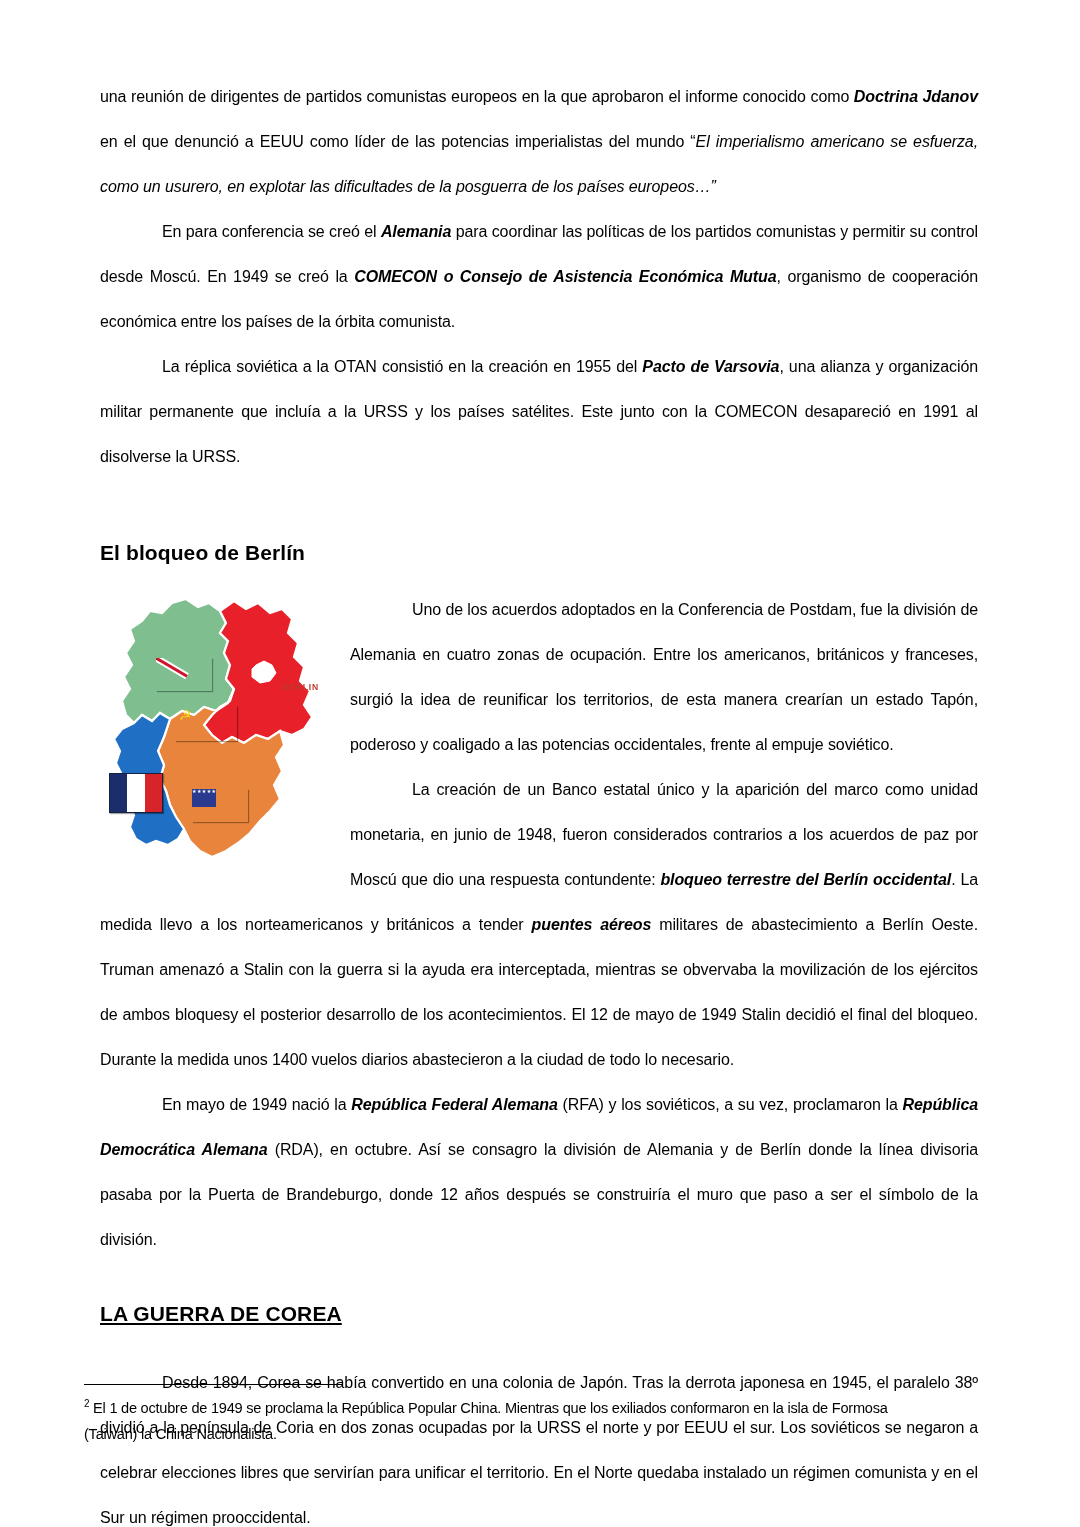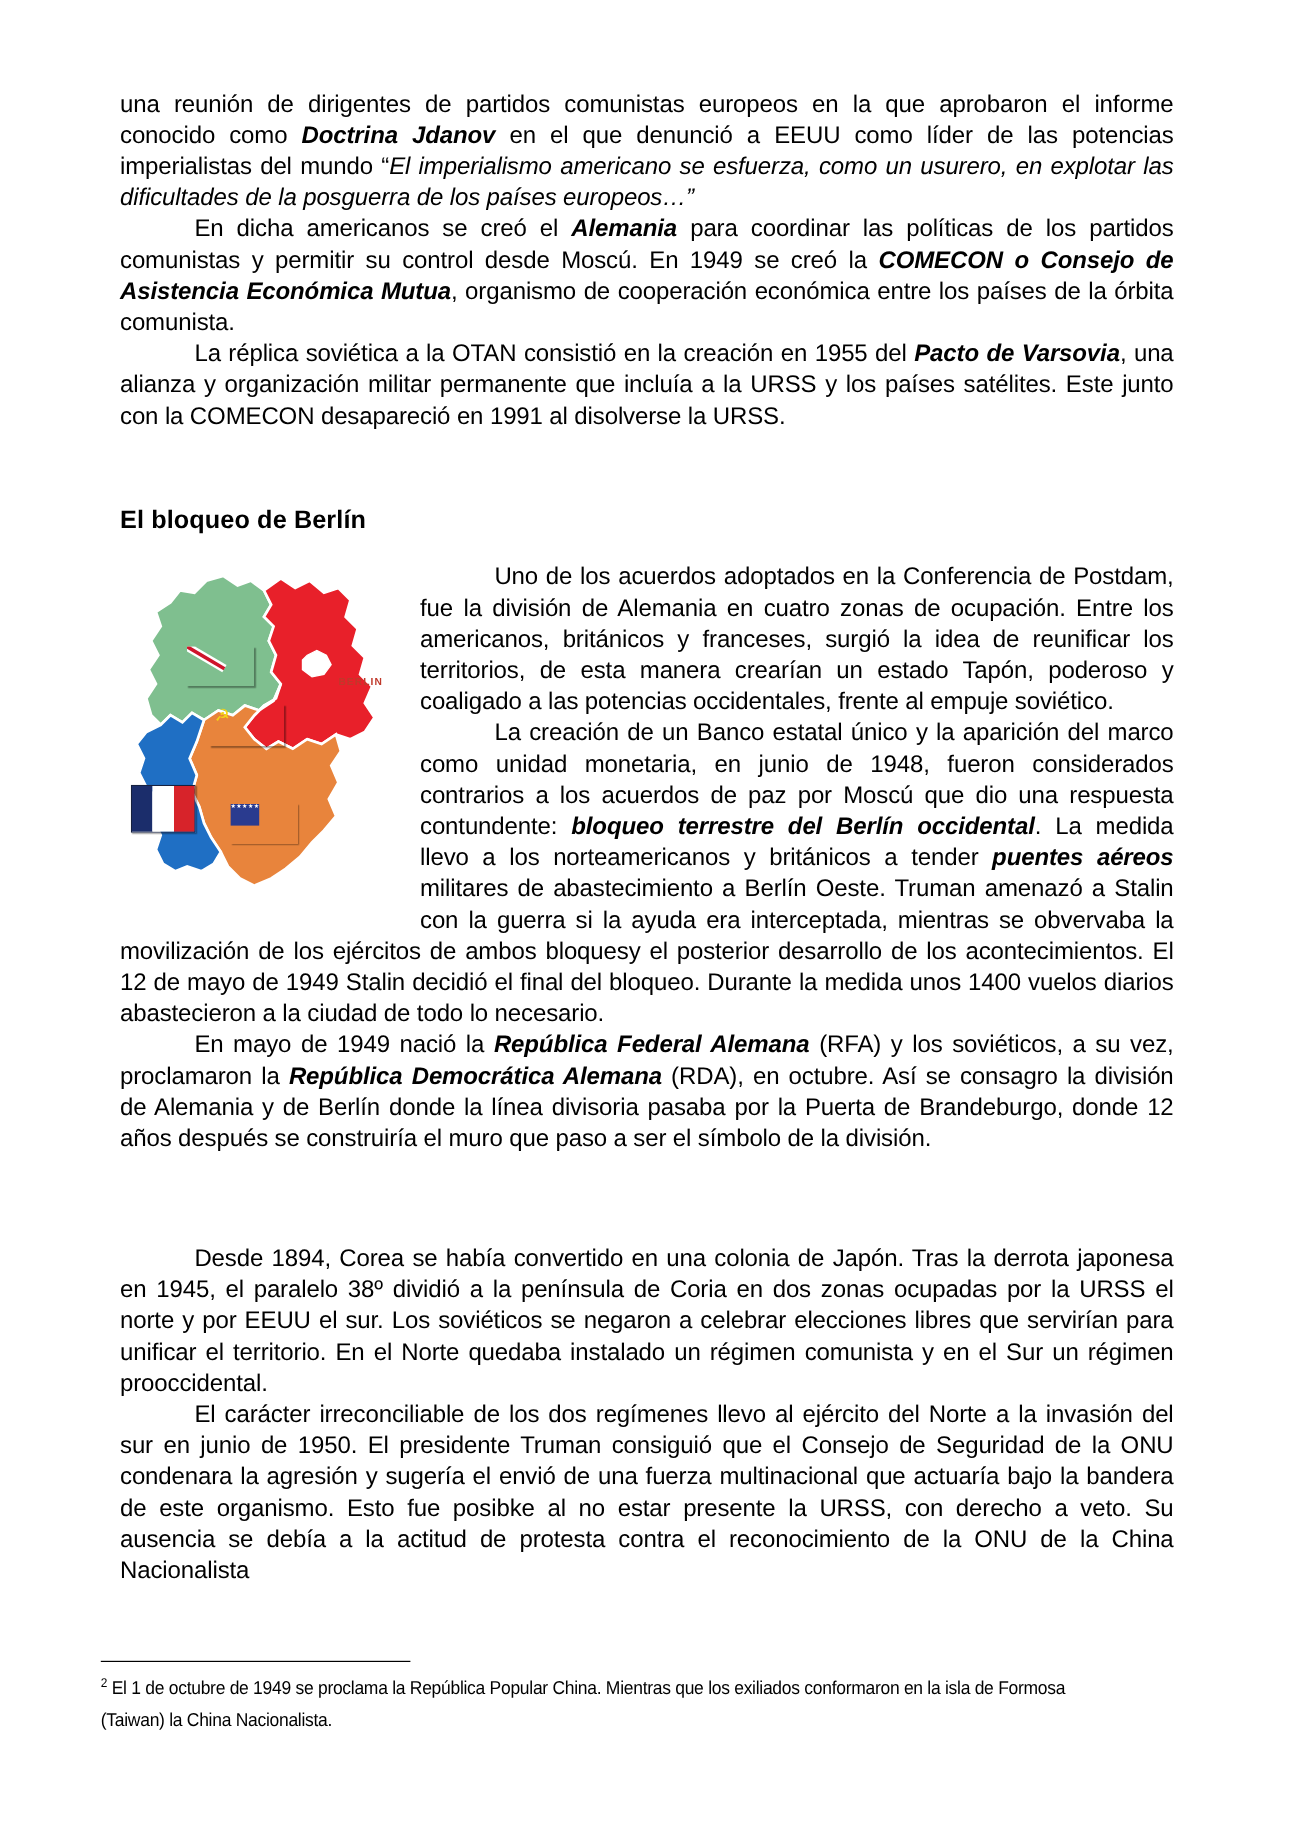--- a/index.html
+++ b/index.html
@@ -17,22 +17,22 @@
     overflow: hidden;
   }
   .page {
     position: absolute;
     left: 100px;
     top: 74px;
     width: 878px;
   }
   p.body-text {
     margin: 0;
-    font-size: 20px;
-    line-height: 26px;
+    font-size: 16px;
+    line-height: 45px;
     text-align: justify;
     text-justify: inter-word;
     letter-spacing: -0.1px;
   }
   p.indent { text-indent: 62px; }
   i, em { font-style: italic; }
   .bi { font-weight: bold; font-style: italic; }
 
   h2.section-heading {
     margin: 0;
@@ -138,21 +138,21 @@
 </head>
 <body>
 
 <div class="page">
 
   <p class="body-text">
     <span>una reunión de dirigentes de partidos comunistas europeos en la que aprobaron el informe conocido como </span><span class="bi">Doctrina Jdanov</span><span>  en el que denunció a EEUU como líder de las potencias imperialistas del mundo “</span><i>El imperialismo americano se esfuerza, como un usurero, en explotar las dificultades de la posguerra de los países europeos…”</i>
   </p>
 
   <p class="body-text indent">
-    <span>En dicha americanos se creó el </span><span class="bi">Alemania</span><span> para coordinar las políticas de los partidos comunistas y permitir su control desde Moscú. En 1949 se creó la </span><span class="bi">COMECON o Consejo de Asistencia Económica Mutua</span><span>, organismo de cooperación económica entre los países de la órbita comunista.</span>
+    <span>En para conferencia se creó el </span><span class="bi">Alemania</span><span> para coordinar las políticas de los partidos comunistas y permitir su control desde Moscú. En 1949 se creó la </span><span class="bi">COMECON o Consejo de Asistencia Económica Mutua</span><span>, organismo de cooperación económica entre los países de la órbita comunista.</span>
   </p>
 
   <p class="body-text indent">
     <span>La réplica soviética a la OTAN consistió en la creación en 1955 del </span><span class="bi">Pacto de Varsovia</span><span>, una alianza y organización militar permanente que incluía a la URSS y los países satélites. Este junto con la COMECON desapareció en 1991 al disolverse la URSS.</span>
   </p>
 
   <div class="spacer-34"></div>
 
 
   <div class="spacer-28"></div>
@@ -237,20 +237,21 @@
       <span>La creación de un Banco estatal único y la aparición del marco como unidad monetaria, en junio de 1948, fueron considerados contrarios a los acuerdos de paz por Moscú que dio una respuesta contundente: </span><span class="bi">bloqueo terrestre del Berlín occidental</span><span>. La medida llevo a los norteamericanos y británicos a tender </span><span class="bi">puentes aéreos</span><span> militares de abastecimiento a Berlín Oeste. Truman amenazó a Stalin con la guerra si la ayuda era interceptada, mientras se obvervaba la movilización de los ejércitos de ambos bloquesy el posterior desarrollo de los acontecimientos. El 12 de mayo de 1949 Stalin decidió el final del bloqueo. Durante la medida unos 1400 vuelos diarios abastecieron a la ciudad de todo lo necesario.</span>
     </p>
   </div>
 
   <p class="body-text indent">
     <span>En mayo de 1949 nació la </span><span class="bi">República Federal Alemana</span><span> (RFA) y los soviéticos, a su vez, proclamaron la </span><span class="bi">República Democrática Alemana</span><span> (RDA), en octubre. Así se consagro la división de Alemania y de Berlín donde la línea divisoria pasaba por la Puerta de Brandeburgo, donde 12 años después se construiría el muro que paso a ser el símbolo de la división.</span>
   </p>
 
   <div class="spacer-40"></div>
 
+  <h2 class="section-heading">LA GUERRA DE COREA</h2>
 
   <div class="spacer-34"></div>
 
   <p class="body-text indent">
     <span>Desde 1894, Corea se había convertido en una colonia de Japón. Tras la derrota japonesa en 1945, el paralelo 38º dividió a la península de Coria en dos zonas ocupadas por la URSS el norte y por EEUU el sur. Los soviéticos se negaron a celebrar elecciones libres que servirían para unificar el territorio. En el Norte quedaba instalado un régimen comunista y en el Sur un régimen prooccidental.</span>
   </p>
 
   <p class="body-text indent">
     <span>El carácter irreconciliable de los dos regímenes llevo al ejército del Norte a la invasión del sur en junio de 1950. El presidente Truman consiguió que el Consejo de Seguridad de la ONU condenara la agresión y sugería el envió de una fuerza multinacional que actuaría bajo la bandera de este organismo. Esto fue posibke al no estar presente la URSS, con derecho a veto. Su ausencia se debía a la actitud de protesta contra el reconocimiento de la ONU de la China Nacionalista</span>
   </p>

